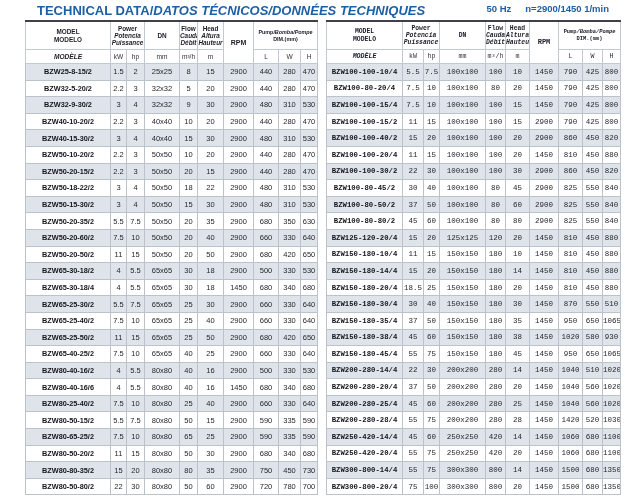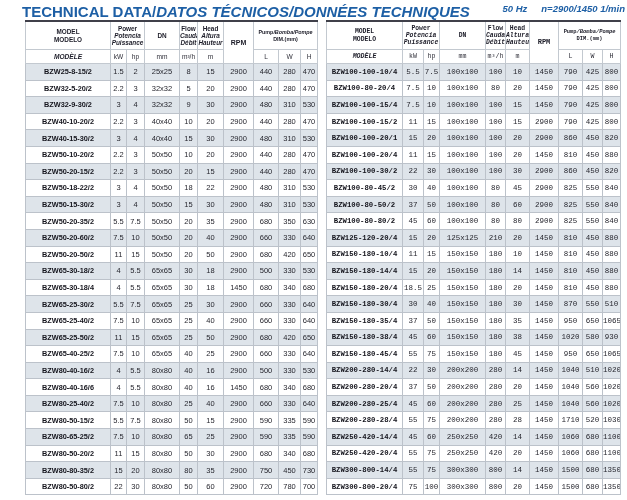--- a/index.html
+++ b/index.html
@@ -1,23 +1,23 @@
 <!DOCTYPE html>
 <html><head>
 <meta charset="utf-8">
 <style>
   html,body{margin:0;padding:0;}
   body{
     width:627px;height:500px;position:relative;background:#ffffff;
     font-family:"Liberation Sans", sans-serif;
     -webkit-font-smoothing:antialiased;
   }
-  .topbar-left{position:absolute;left:22px;top:3px;font-size:15px;font-weight:bold;color:#1d5fa5;white-space:nowrap;}
+  .topbar-left{position:absolute;left:37px;top:3px;font-size:13px;font-weight:bold;color:#1d5fa5;white-space:nowrap;}
   .topbar-left .it{font-style:italic;}
-  .topbar-right{position:absolute;right:2px;top:3px;font-size:9.5px;font-weight:bold;color:#1d5fa5;white-space:nowrap;display:flex;gap:14px;font-style:italic;}
+  .topbar-right{position:absolute;right:18px;top:3px;font-size:9.5px;font-weight:bold;color:#1d5fa5;white-space:nowrap;display:flex;gap:14px;}
   table.dt{
     position:absolute;top:20px;border-collapse:collapse;table-layout:fixed;
     border-top:2px solid #40404a;border-bottom:1px solid #8a9098;
     border-left:1px solid #c3c9d0;border-right:1px solid #c3c9d0;
   }
   #left-table{left:25px;width:292px;}
   #right-table{left:326px;width:294px;font-family:Liberation Mono, monospace;}
   .dt th,.dt td{padding:0;margin:0;text-align:center;vertical-align:middle;overflow:hidden;}
   .dt thead th{
     border:1px solid #c3c9d0;color:#1c1c28;font-weight:bold;
@@ -510,21 +510,21 @@
         <td>15</td>
         <td>100x100</td>
         <td>100</td>
         <td>15</td>
         <td>2900</td>
         <td>790</td>
         <td>425</td>
         <td>800</td>
       </tr>
       <tr>
-        <td class="model">BZW100-100-20/1</td>
+        <td class="model">BZW100-100-40/2</td>
         <td>15</td>
         <td>20</td>
         <td>100x100</td>
         <td>100</td>
         <td>20</td>
         <td>2900</td>
         <td>860</td>
         <td>450</td>
         <td>820</td>
       </tr>
@@ -586,21 +586,21 @@
         <td>2900</td>
         <td>825</td>
         <td>550</td>
         <td>840</td>
       </tr>
       <tr>
         <td class="model">BZW125-120-20/4</td>
         <td>15</td>
         <td>20</td>
         <td>125x125</td>
-        <td>210</td>
+        <td>120</td>
         <td>20</td>
         <td>1450</td>
         <td>810</td>
         <td>450</td>
         <td>880</td>
       </tr>
       <tr>
         <td class="model">BZW150-180-10/4</td>
         <td>11</td>
         <td>15</td>
@@ -721,21 +721,21 @@
         <td>1020</td>
       </tr>
       <tr>
         <td class="model">BZW200-280-28/4</td>
         <td>55</td>
         <td>75</td>
         <td>200x200</td>
         <td>280</td>
         <td>28</td>
         <td>1450</td>
-        <td>1710</td>
+        <td>1420</td>
         <td>520</td>
         <td>1030</td>
       </tr>
       <tr>
         <td class="model">BZW250-420-14/4</td>
         <td>45</td>
         <td>60</td>
         <td>250x250</td>
         <td>420</td>
         <td>14</td>

